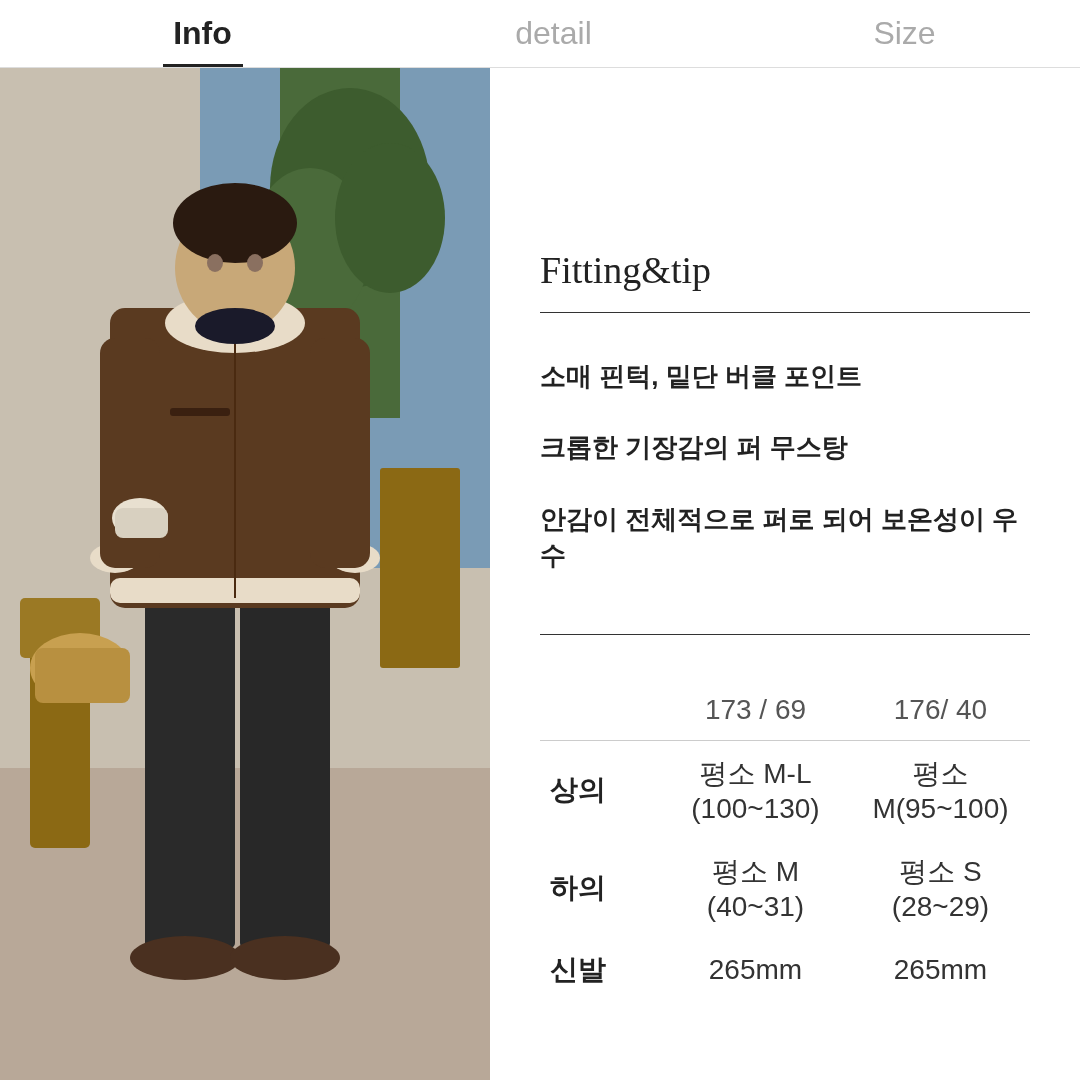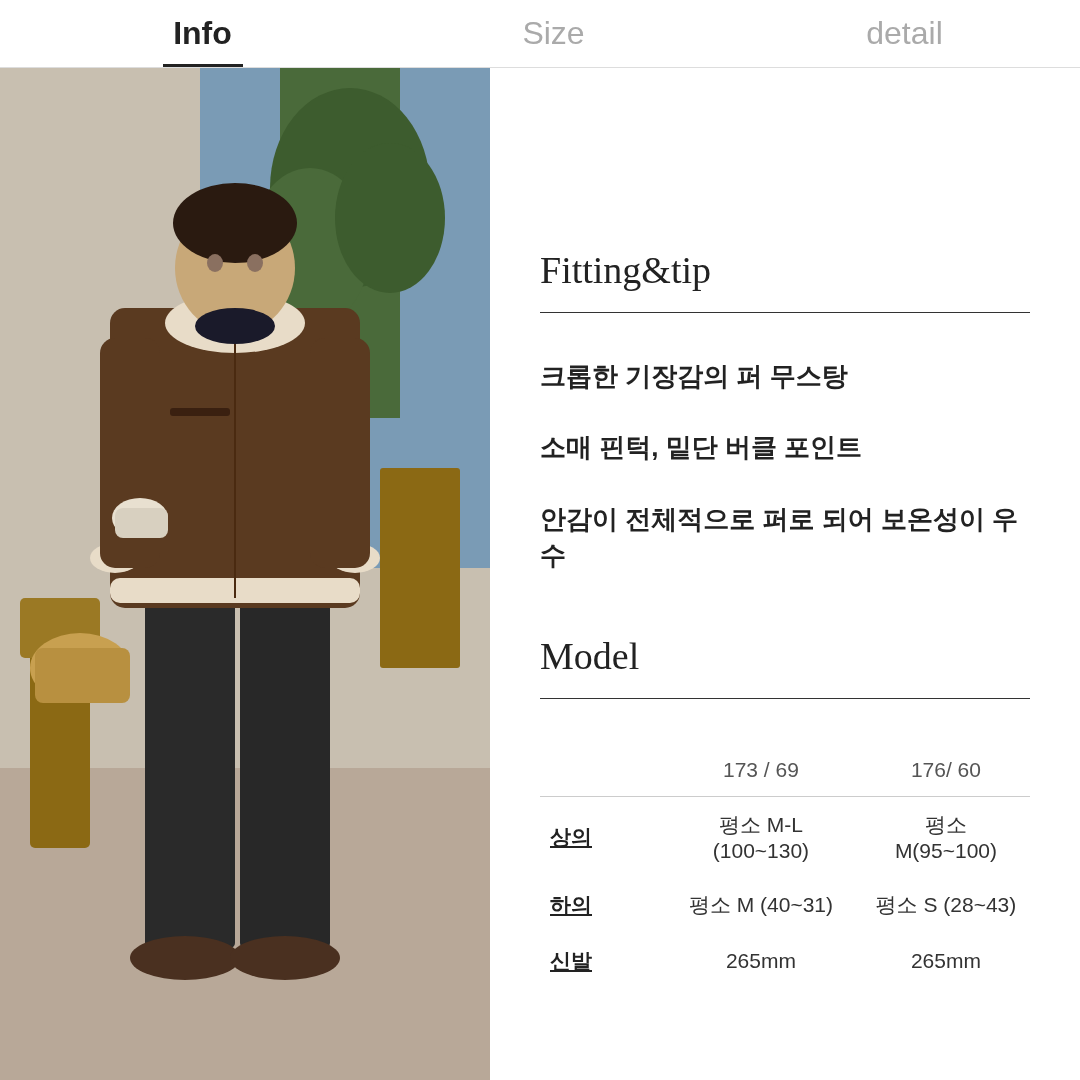--- a/index.html
+++ b/index.html
@@ -121,36 +121,35 @@
 
     .model-table {
       width: 100%;
       border-collapse: collapse;
       margin-top: 10px;
     }
 
     .model-table th,
     .model-table td {
       padding: 14px 10px;
-      font-size: 21px;
+      font-size: 28px;
       text-align: center;
       color: #333;
     }
 
     .model-table th {
       font-weight: 400;
       color: #555;
       border-bottom: 1px solid #ccc;
     }
 
     .model-table td:first-child {
       text-align: left;
       font-weight: 600;
       color: #222;
-      text-decoration: underline;
     }
 
     .model-table td {
       border-bottom: none;
     }
 
     .model-table tr:not(:first-child) td {
       border-bottom: none;
     }
 
@@ -165,24 +164,24 @@
     }
   </style>
 </head>
 <body>
 
 <div class="tab-bar">
   <div class="tab-item active">
     <span>Info</span>
   </div>
   <div class="tab-item">
+    <span>detail</span>
+  </div>
+  <div class="tab-item">
     <span>Size</span>
-  </div>
-  <div class="tab-item">
-    <span>detail</span>
   </div>
 </div>
 
 <div class="main-content">
 
   <div class="image-area">
     <div class="image-placeholder">
 
       <svg width="490" height="1012" viewBox="0 0 490 1012" xmlns="http://www.w3.org/2000/svg">
 
@@ -243,47 +242,46 @@
   </div>
 
   <div class="info-area">
 
     <div class="white-space-top"></div>
 
     <div class="fitting-tips">
       <h2 class="section-title">Fitting&amp;tip</h2>
       <div class="section-divider"></div>
 
+      <div class="tip-item">소매 핀턱, 밑단 버클 포인트</div>
       <div class="tip-item">크롭한 기장감의 퍼 무스탕</div>
-      <div class="tip-item">소매 핀턱, 밑단 버클 포인트</div>
       <div class="tip-item">안감이 전체적으로 퍼로 되어 보온성이 우수</div>
     </div>
 
     <div class="model-section">
-      <h2 class="section-title">Model</h2>
       <div class="section-divider"></div>
 
       <table class="model-table">
         <thead>
           <tr class="header-row">
             <th></th>
             <th>173 / 69</th>
-            <th>176/ 60</th>
+            <th>176/ 40</th>
           </tr>
         </thead>
         <tbody>
           <tr>
             <td>상의</td>
             <td>평소 M-L (100~130)</td>
             <td>평소 M(95~100)</td>
           </tr>
           <tr>
             <td>하의</td>
             <td>평소 M (40~31)</td>
-            <td>평소 S (28~43)</td>
+            <td>평소 S (28~29)</td>
           </tr>
           <tr>
             <td>신발</td>
             <td>265mm</td>
             <td>265mm</td>
           </tr>
         </tbody>
       </table>
     </div>
 

